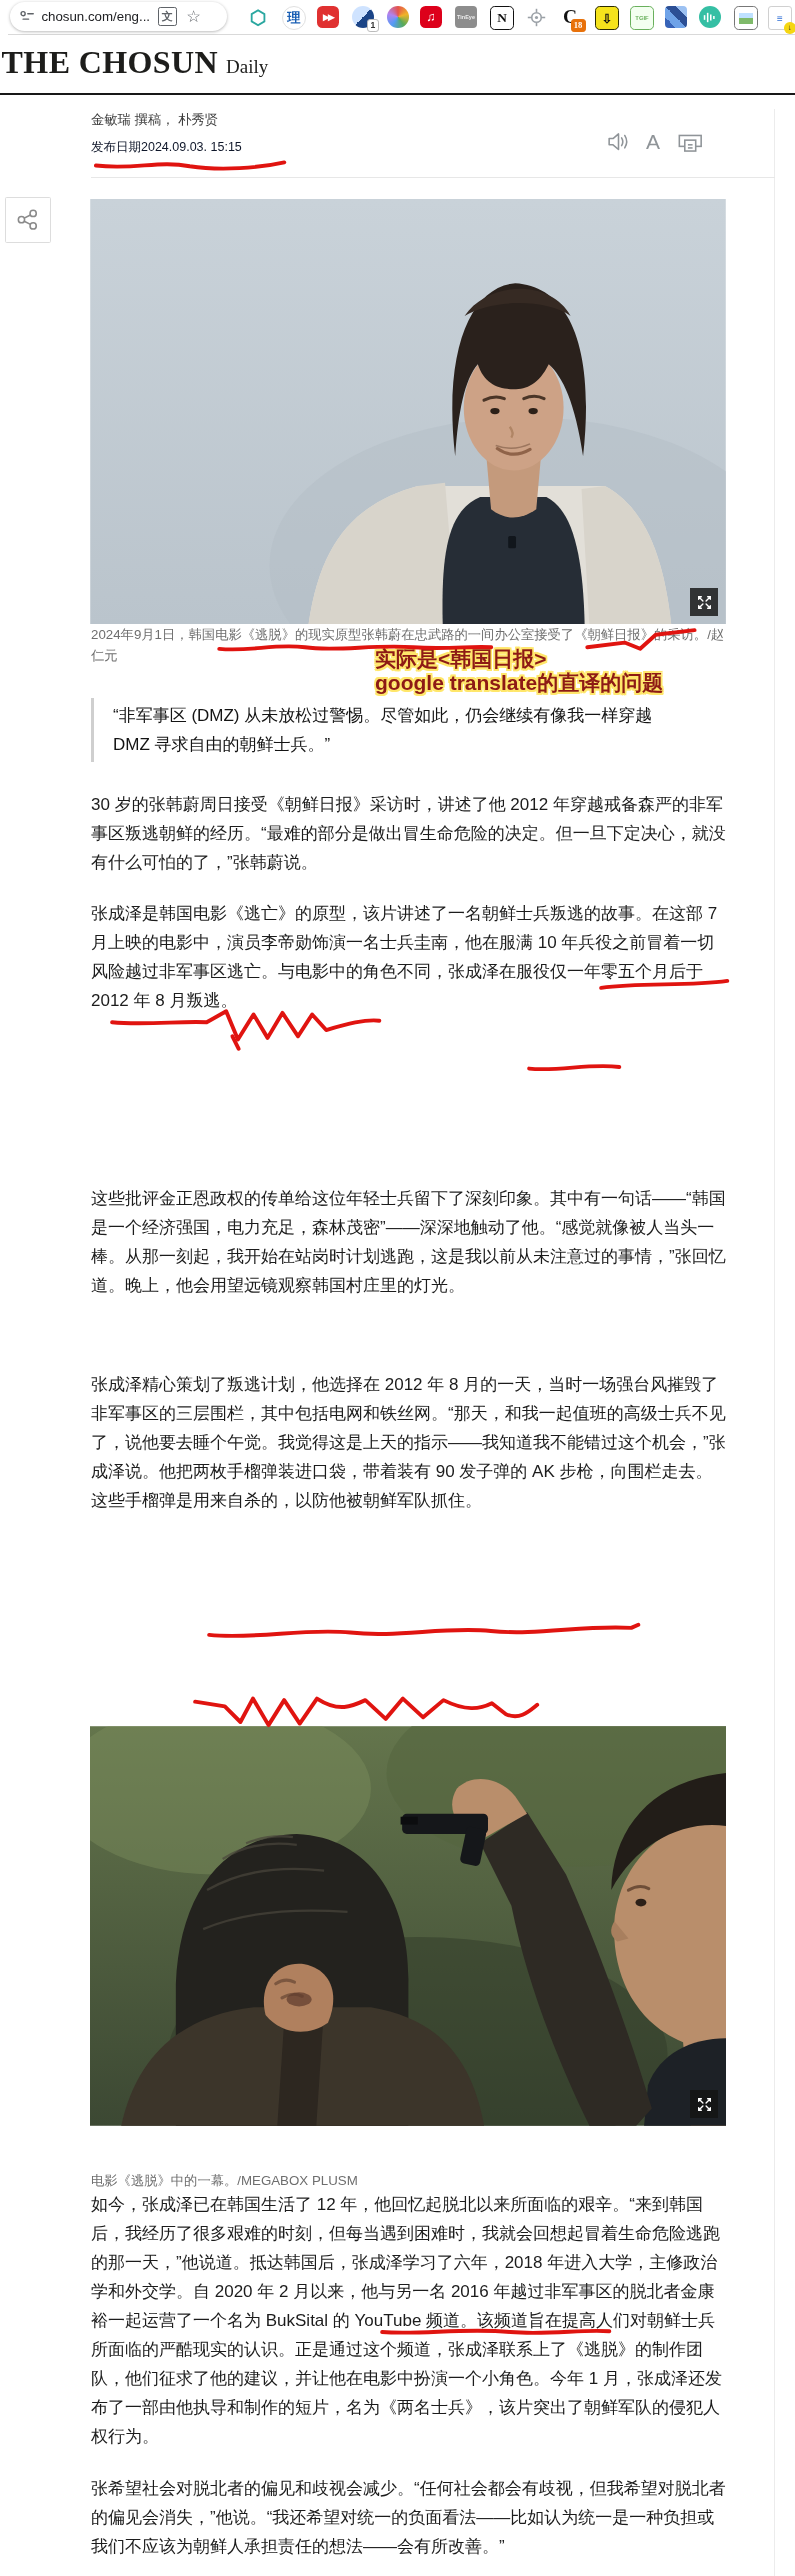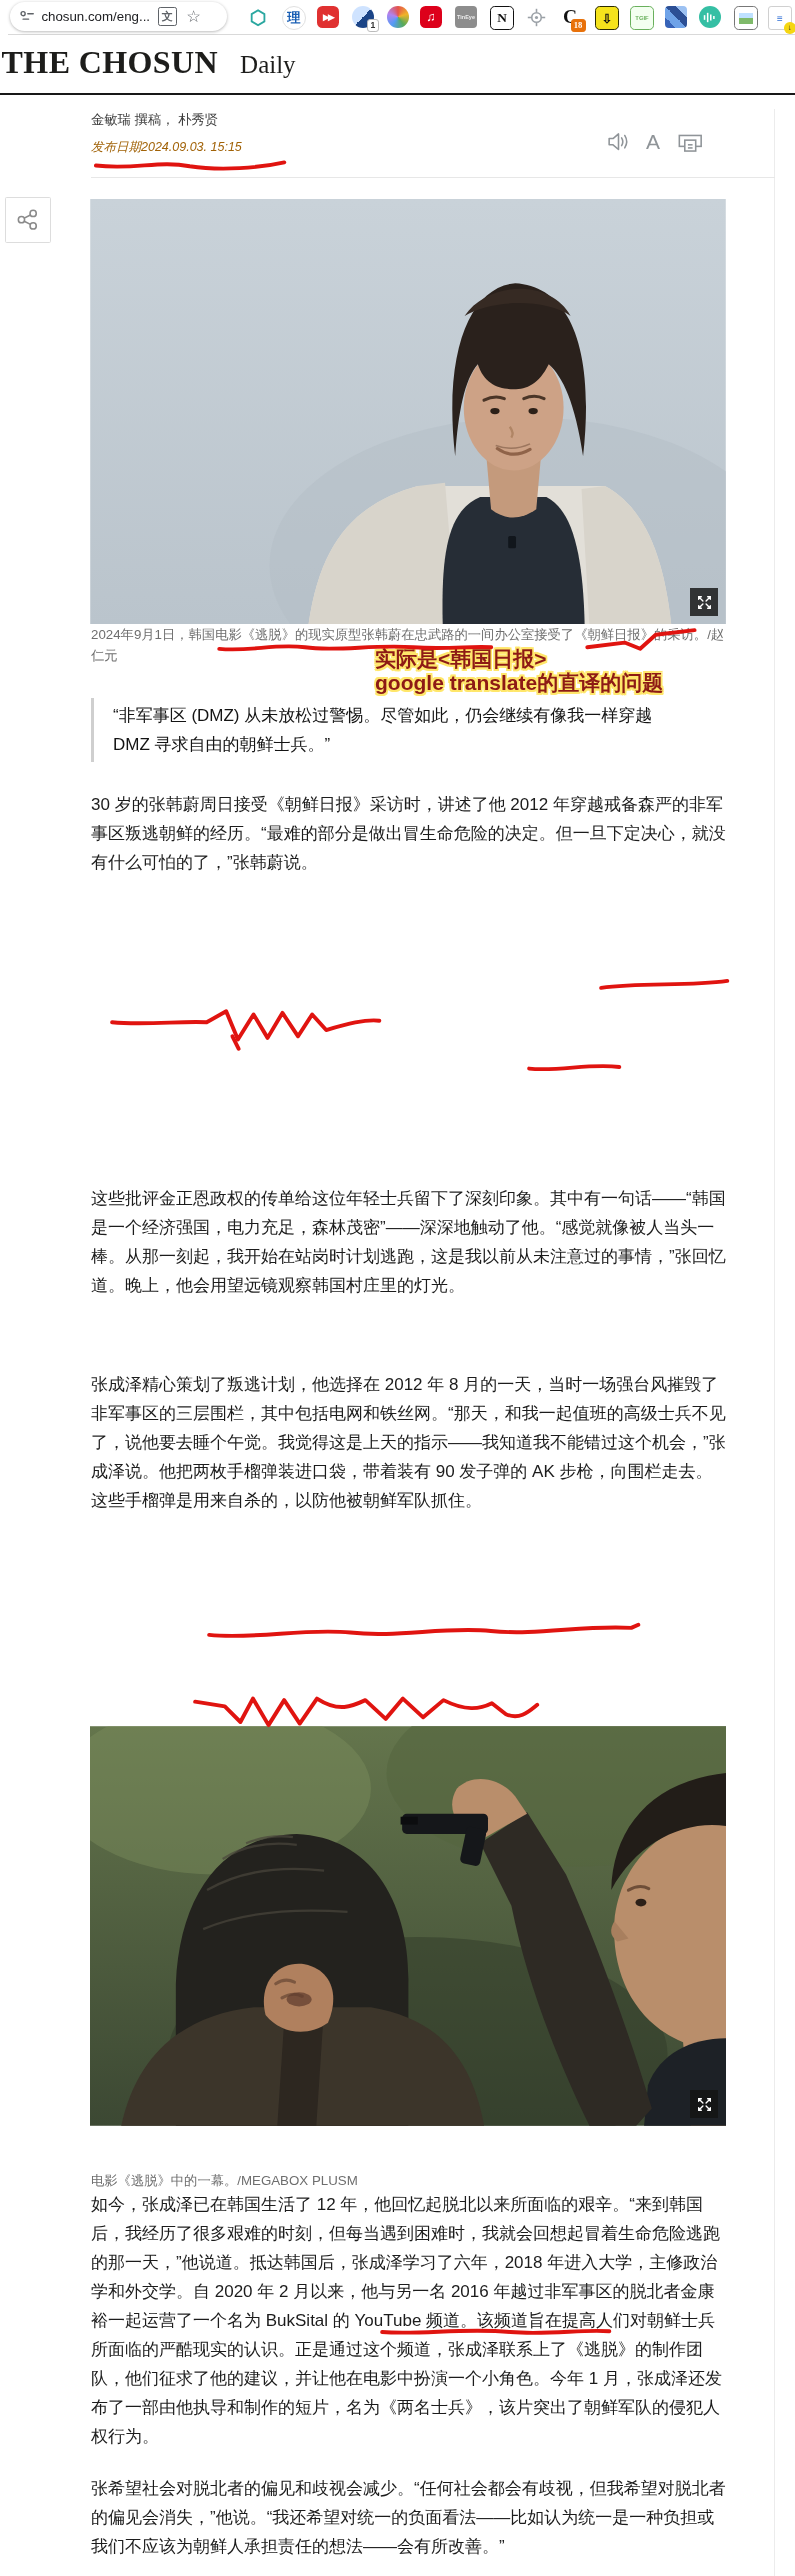--- a/index.html
+++ b/index.html
@@ -32,27 +32,27 @@
   .ext-mosaic{background:linear-gradient(45deg,#3763b8 25%,#6fa3e8 25% 50%,#2c4f95 50% 75%,#9cc1f2 75%);border-radius:3.9px;}
   .ext-audio{background:#35bfa4;border-radius:50%;color:#fff;font-size:9.4px;letter-spacing:0.8px;}
   .ext-picture{background:#fff;border:1.6px solid #777;}
   .ext-picture .land{width:14px;height:11px;background:linear-gradient(#bfe1ff 45%,#7fba6a 45%);}
   .ext-doc{background:#fff;border:0.8px solid #d0d0d0;border-radius:3.1px;color:#2f6fd6;font-size:10px;font-weight:bold;}
   .ext-doc .badge-round{position:absolute;right:-4.7px;bottom:-4.7px;width:11.7px;height:11.7px;border-radius:50%;background:#f5d612;color:#222;font-size:7.8px;line-height:11.7px;text-align:center;}
 
   
   .masthead{position:absolute;left:1.6px;top:44px;white-space:nowrap;color:#1d1d1b;}
   .masthead .main{font-family:"Liberation Serif",serif;font-weight:bold;font-size:32px;letter-spacing:0.4px;text-align:right;}
-  .masthead .sub{font-family:"Liberation Serif",serif;font-size:25px;margin-left:22px;}
+  .masthead .sub{font-family:"Liberation Serif",serif;font-size:19px;margin-left:8px;}
   .masthead-rule{position:absolute;left:0;top:93px;width:795px;height:1.6px;background:#181818;}
   .vertical-rule{position:absolute;left:774px;top:109px;width:0.8px;height:2467px;background:#ececec;}
 
   
   .byline{position:absolute;left:91px;top:111px;font-size:13.3px;color:#3d3d3d;}
-  .pubdate{position:absolute;left:91px;top:139px;font-size:12.5px;color:#a16207;font-style:italic;}
+  .pubdate{position:absolute;left:91px;top:139px;font-size:12.5px;color:#0f172a;}
   .tool-icon{position:absolute;top:130px;color:#8f9498;}
   .tool-speaker{left:606px;}
   .tool-font{left:646px;font-size:21px;line-height:23.4px;color:#8f9498;}
   .tool-print{left:677px;}
   .thin-rule{position:absolute;left:91px;top:177px;width:684px;height:0.8px;background:#e7e7e7;}
   .share-box{position:absolute;left:4.7px;top:197px;width:44px;height:44px;border:0.8px solid #ddd;border-radius:1.6px;display:flex;align-items:center;justify-content:center;background:#fff;}
 
   
   .hero{position:absolute;left:90px;top:199px;width:636px;height:425px;overflow:hidden;}
   .photo2{position:absolute;left:90px;top:1726px;width:636px;height:400px;overflow:hidden;}
@@ -238,20 +238,21 @@
   <div class="caption cap1">2024年9月1日，韩国电影《逃脱》的现实原型张韩蔚在忠武路的一间办公室接受了《朝鲜日报》的采访。/赵仁元</div>
 
   <div class="annotation">
     <div class="l1">实际是&lt;韩国日报&gt;</div>
     <div class="l2">google translate的直译的问题</div>
   </div>
 
   <div class="bq">“非军事区 (DMZ) 从未放松过警惕。尽管如此，仍会继续有像我一样穿越 DMZ 寻求自由的朝鲜士兵。”</div>
 
   <div class="para p0">30 岁的张韩蔚周日接受《朝鲜日报》采访时，讲述了他 2012 年穿越戒备森严的非军事区叛逃朝鲜的经历。“最难的部分是做出冒生命危险的决定。但一旦下定决心，就没有什么可怕的了，”张韩蔚说。</div>
+  <div class="para p1">张成泽是韩国电影《逃亡》的原型，该片讲述了一名朝鲜士兵叛逃的故事。在这部 7 月上映的电影中，演员李帝勋饰演一名士兵圭南，他在服满 10 年兵役之前冒着一切风险越过非军事区逃亡。与电影中的角色不同，张成泽在服役仅一年零五个月后于 2012 年 8 月叛逃。</div>
   <div class="para p3">这些批评金正恩政权的传单给这位年轻士兵留下了深刻印象。其中有一句话——“韩国是一个经济强国，电力充足，森林茂密”——深深地触动了他。“感觉就像被人当头一棒。从那一刻起，我开始在站岗时计划逃跑，这是我以前从未注意过的事情，”张回忆道。晚上，他会用望远镜观察韩国村庄里的灯光。</div>
   <div class="para p4">张成泽精心策划了叛逃计划，他选择在 2012 年 8 月的一天，当时一场强台风摧毁了非军事区的三层围栏，其中包括电网和铁丝网。“那天，和我一起值班的高级士兵不见了，说他要去睡个午觉。我觉得这是上天的指示——我知道我不能错过这个机会，”张成泽说。他把两枚手榴弹装进口袋，带着装有 90 发子弹的 AK 步枪，向围栏走去。这些手榴弹是用来自杀的，以防他被朝鲜军队抓住。</div>
 
   <div class="photo2">
     <svg width="636" height="400" viewBox="0 0 815 512">
       <defs>
         <linearGradient id="forest" x1="0" y1="0" x2="0" y2="1">
           <stop offset="0" stop-color="#64754c"></stop>
             <stop offset="1" stop-color="#3c4833"></stop>
         </linearGradient>

